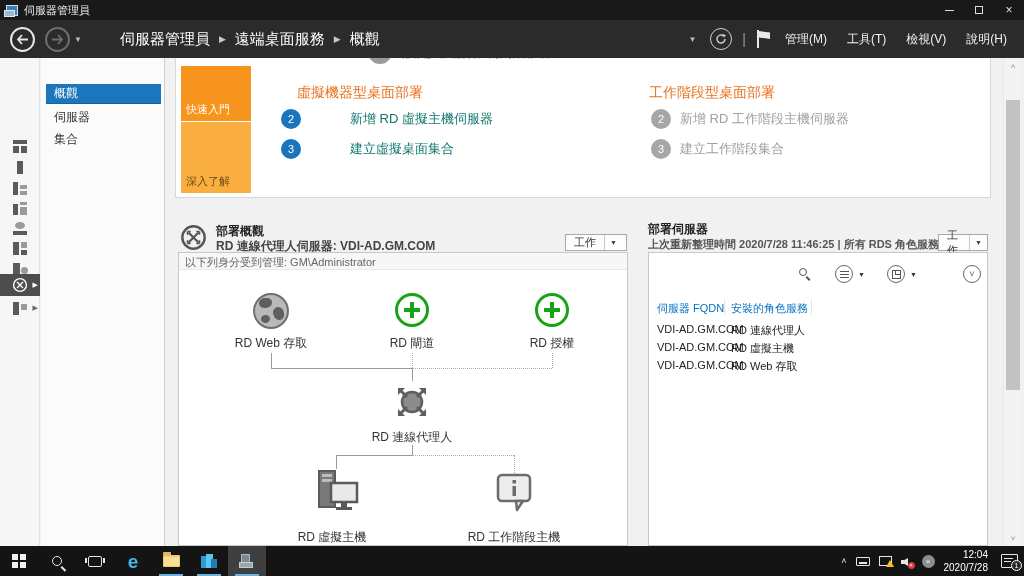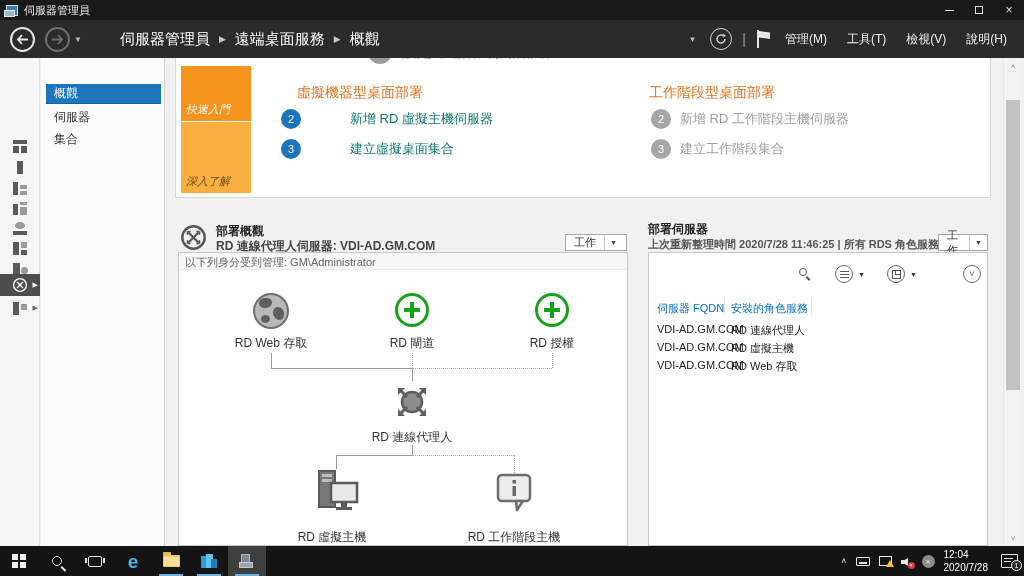--- a/index.html
+++ b/index.html
@@ -43,21 +43,21 @@
   .rail-expand.white { color:#fff; } .rail-expand.grey { color:#666; }
 
   .nav-pane { position:absolute; left:41px; top:0; width:124px; height:488px; background:#fbfbfb; border-right:1px solid #cfcfcf; }
   .nav-item { position:absolute; left:5px; width:115px; height:20px; font-size:12px; color:#333; display:flex; align-items:center; padding-left:8px; }
   .nav-item.selected { background:#1d76bb; color:#fff; border-bottom:1px solid #14639f; }
 
   .content { position:absolute; left:165px; top:0; width:859px; height:488px; background:#f1f1f1; overflow:hidden; }
 
   
   .tile-quickstart { position:absolute; left:10px; top:-10px; width:816px; height:150px; background:#fff; border:1px solid #d8d8d8; border-top:none; overflow:hidden; }
-  .qs-orange { position:absolute; left:5px; top:18px; width:70px; height:127px;font-style:italic; }
+  .qs-orange { position:absolute; left:5px; top:18px; width:70px; height:127px; }
   .qs-orange .dark { position:absolute; left:0; top:0; width:70px; height:55px; background:#f7941d; }
   .qs-orange .light { position:absolute; left:0; top:56px; width:70px; height:71px; background:#fbae40; }
   .qs-tab-label { position:absolute; left:5px; font-size:11px; }
   .qs-step1 { position:absolute; left:192px; top:-8px; width:500px; display:flex; align-items:center; gap:10px; }
   .step1-circle { width:24px; height:24px; border-radius:50%; background:#9b9b9b; color:#fff; font-size:13px; display:flex; align-items:center; justify-content:center; }
   .step1-text { font-size:15px; color:#a3a3a3; }
   .qs-col-title { position:absolute; top:36px; font-size:14px; color:#e8731c; }
   .qs-step { position:absolute; display:flex; align-items:center; gap:9px; }
   .step-circle { width:20px; height:20px; border-radius:50%; color:#fff; font-size:11px; display:flex; align-items:center; justify-content:center; }
   .step-circle.blue { background:#1b75bc; }
@@ -138,21 +138,21 @@
   .tray-chevron { font-size:9px; color:#e8e8e8; }
   .kbd-icon { width:14px; height:9px; border:1px solid #e6e6e6; border-radius:1px; position:relative; }
   .kbd-icon:after { content:""; position:absolute; left:2px; bottom:1px; width:8px; height:1.5px; background:#e6e6e6; }
   .net-icon { width:13px; height:10px; border:1px solid #e6e6e6; position:relative; }
   .warn { position:absolute; right:-3px; bottom:-2px; width:0; height:0; border-left:4px solid transparent; border-right:4px solid transparent; border-bottom:7px solid #f5c518; }
   .spk-icon { position:relative; width:12px; height:11px; }
   .spk-icon .cone { position:absolute; left:0; top:2px; width:0; height:0; border-top:4px solid transparent; border-bottom:4px solid transparent; border-right:7px solid #e6e6e6; }
   .spk-icon .base { position:absolute; left:0; top:4px; width:3px; height:4px; background:#e6e6e6; }
   .spk-badge { position:absolute; right:-2px; bottom:-2px; width:7px; height:7px; border-radius:50%; background:#d83b3b; color:#fff; font-size:6px; display:flex; align-items:center; justify-content:center; }
   .gray-x { width:13px; height:13px; border-radius:50%; background:#8d8d8d; color:#fff; font-size:8px; display:flex; align-items:center; justify-content:center; }
-  .clock { font-size:10px; line-height:1.3; color:#fff; }
+  .clock { text-align:right; font-size:10px; line-height:1.3; color:#fff; }
   .action-center { position:relative; width:17px; height:14px; border:1.2px solid #e6e6e6; border-radius:1px; margin-left:4px; }
   .action-center .l1 { position:absolute; left:2px; top:3px; width:9px; height:1px; background:#e6e6e6; }
   .action-center .l2 { position:absolute; left:2px; top:6px; width:7px; height:1px; background:#e6e6e6; }
   .ac-badge { position:absolute; right:-5px; bottom:-4px; width:11px; height:11px; border-radius:50%; background:#2b2b2b; border:1px solid #fff; color:#fff; font-size:7px; display:flex; align-items:center; justify-content:center; }
 
   .globe { width:36px; height:36px; border-radius:50%; background:#b9b9b9; border:2px solid #6e6e6e; position:relative; overflow:hidden; }
   .globe .c1 { position:absolute; left:4px; top:3px; width:13px; height:10px; background:#5f5f5f; border-radius:50% 40% 55% 45%; }
   .globe .c2 { position:absolute; left:18px; top:12px; width:11px; height:13px; background:#5f5f5f; border-radius:45% 55% 40% 60%; }
   .globe .c3 { position:absolute; left:6px; top:20px; width:9px; height:8px; background:#5f5f5f; border-radius:50%; }
 </style>

